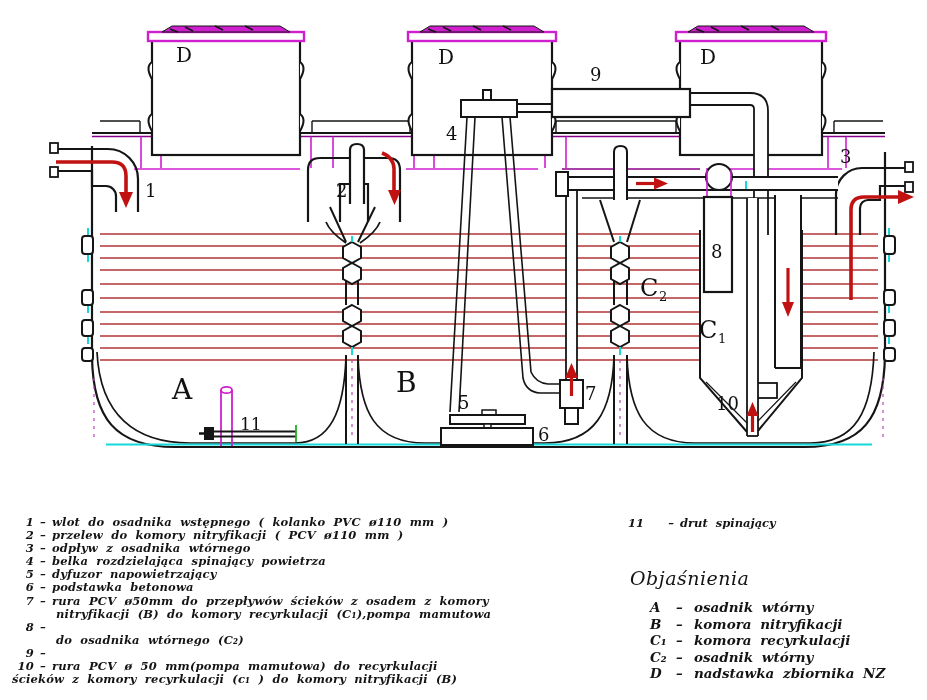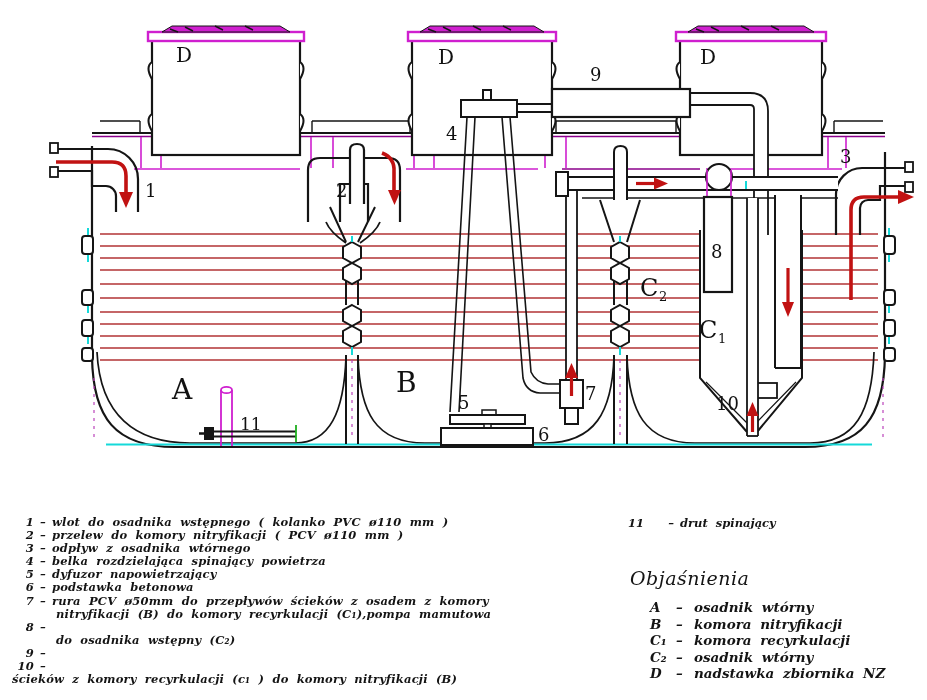--- a/index.html
+++ b/index.html
@@ -359,29 +359,30 @@
         <span class="ldash"></span>
         <span class="ltxt">nitryfikacji (B) do komory recyrkulacji (C₁),pompa mamutowa</span>
       </div>
   <div class="lrow">
         <span class="lnum">8</span>
         <span class="ldash">–</span>
       </div>
   <div class="lrow cont">
         <span class="lnum"></span>
         <span class="ldash"></span>
-        <span class="ltxt">do osadnika wstępny (C₂)</span>
+        <span class="ltxt">do osadnika wtórnego (C₂)</span>
       </div>
   <div class="lrow">
         <span class="lnum">9</span>
         <span class="ldash">–</span>
       </div>
   <div class="lrow">
         <span class="lnum">10</span>
         <span class="ldash">–</span>
+        <span class="ltxt">rura PCV ø 50 mm(pompa mamutowa) do recyrkulacji</span>
       </div>
   <div class="lrow flush">
         <span class="ltxt">ścieków z komory recyrkulacji (c₁ ) do komory nitryfikacji (B)</span>
       </div>
 </div>
 
 <div class="legend legend-right">
   <div class="r-item11">
     <span class="lnum">11</span>
     <span class="ldash">–</span>

